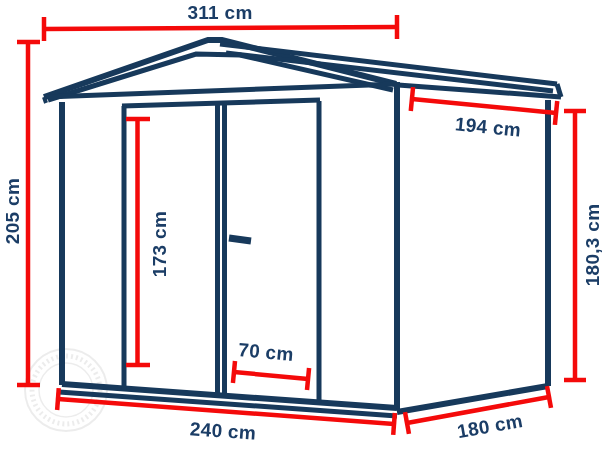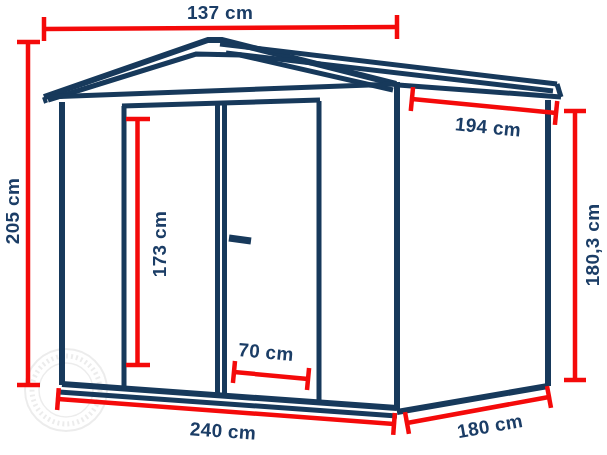--- a/index.html
+++ b/index.html
@@ -101,21 +101,21 @@
         <path stroke-width="4.5" d="M 394.5 400.5 L 394.5 422.5"></path>
       </g>
       <g transform="rotate(-10.4 478 410)">
         <path stroke-width="4.5" d="M 405.8 410 L 550.2 410"></path>
         <path stroke-width="4.5" d="M 405.8 399 L 405.8 421"></path>
         <path stroke-width="4.5" d="M 550.2 399 L 550.2 421"></path>
       </g>
     </g>
   </svg>
 
-  <div class="lbl" style="left:220px;top:12px;">137 cm</div>
+  <div class="lbl" style="left:220px;top:12px;">311 cm</div>
   <div class="lbl" style="left:12px;top:211px;--r:-90deg;">205 cm</div>
   <div class="lbl" style="left:159px;top:244px;--r:-90deg;">173 cm</div>
   <div class="lbl" style="left:488px;top:127px;--r:5.5deg;">194 cm</div>
   <div class="lbl" style="left:592px;top:245px;--r:-90deg;">180,3 cm</div>
   <div class="lbl" style="left:266px;top:352px;--r:5deg;">70 cm</div>
   <div class="lbl" style="left:223px;top:431px;--r:4deg;">240 cm</div>
   <div class="lbl" style="left:490px;top:426px;--r:-10deg;">180 cm</div>
 </div>
 
 </body></html>

